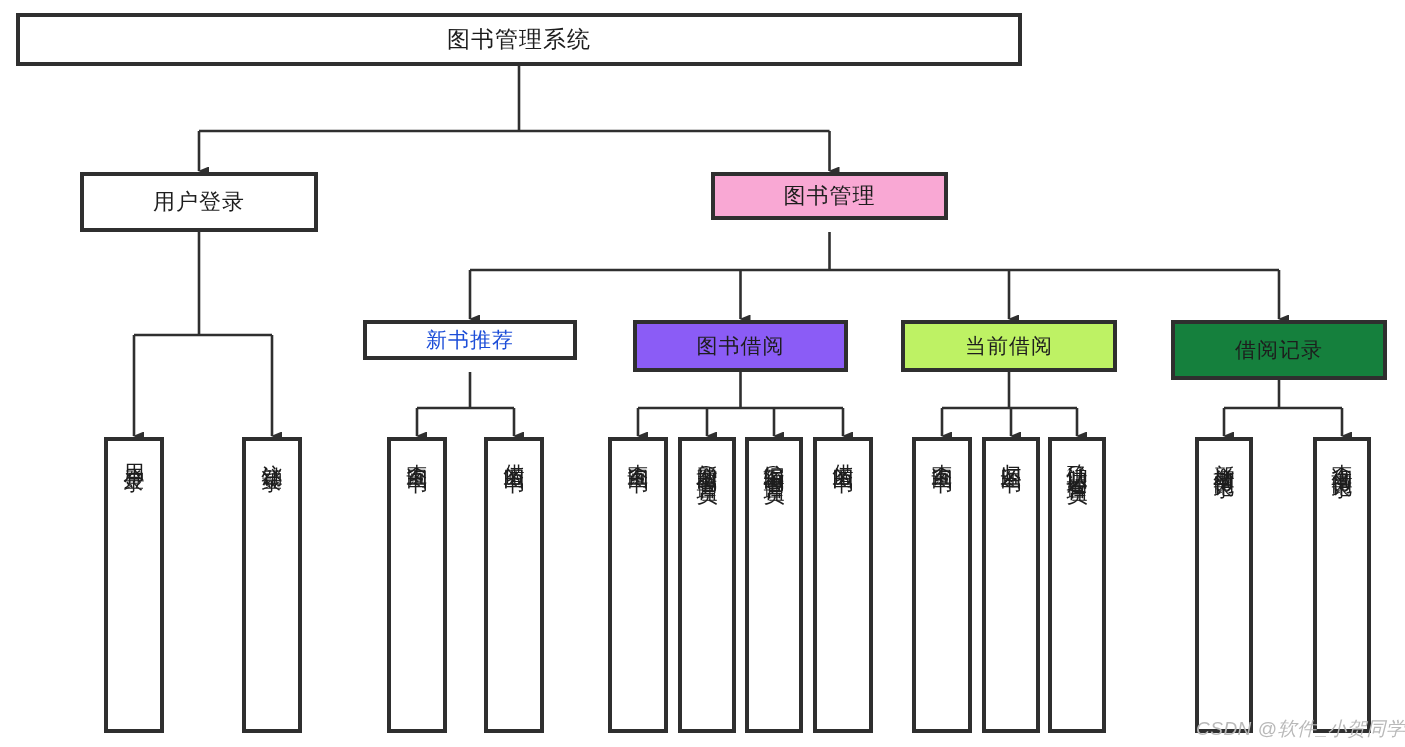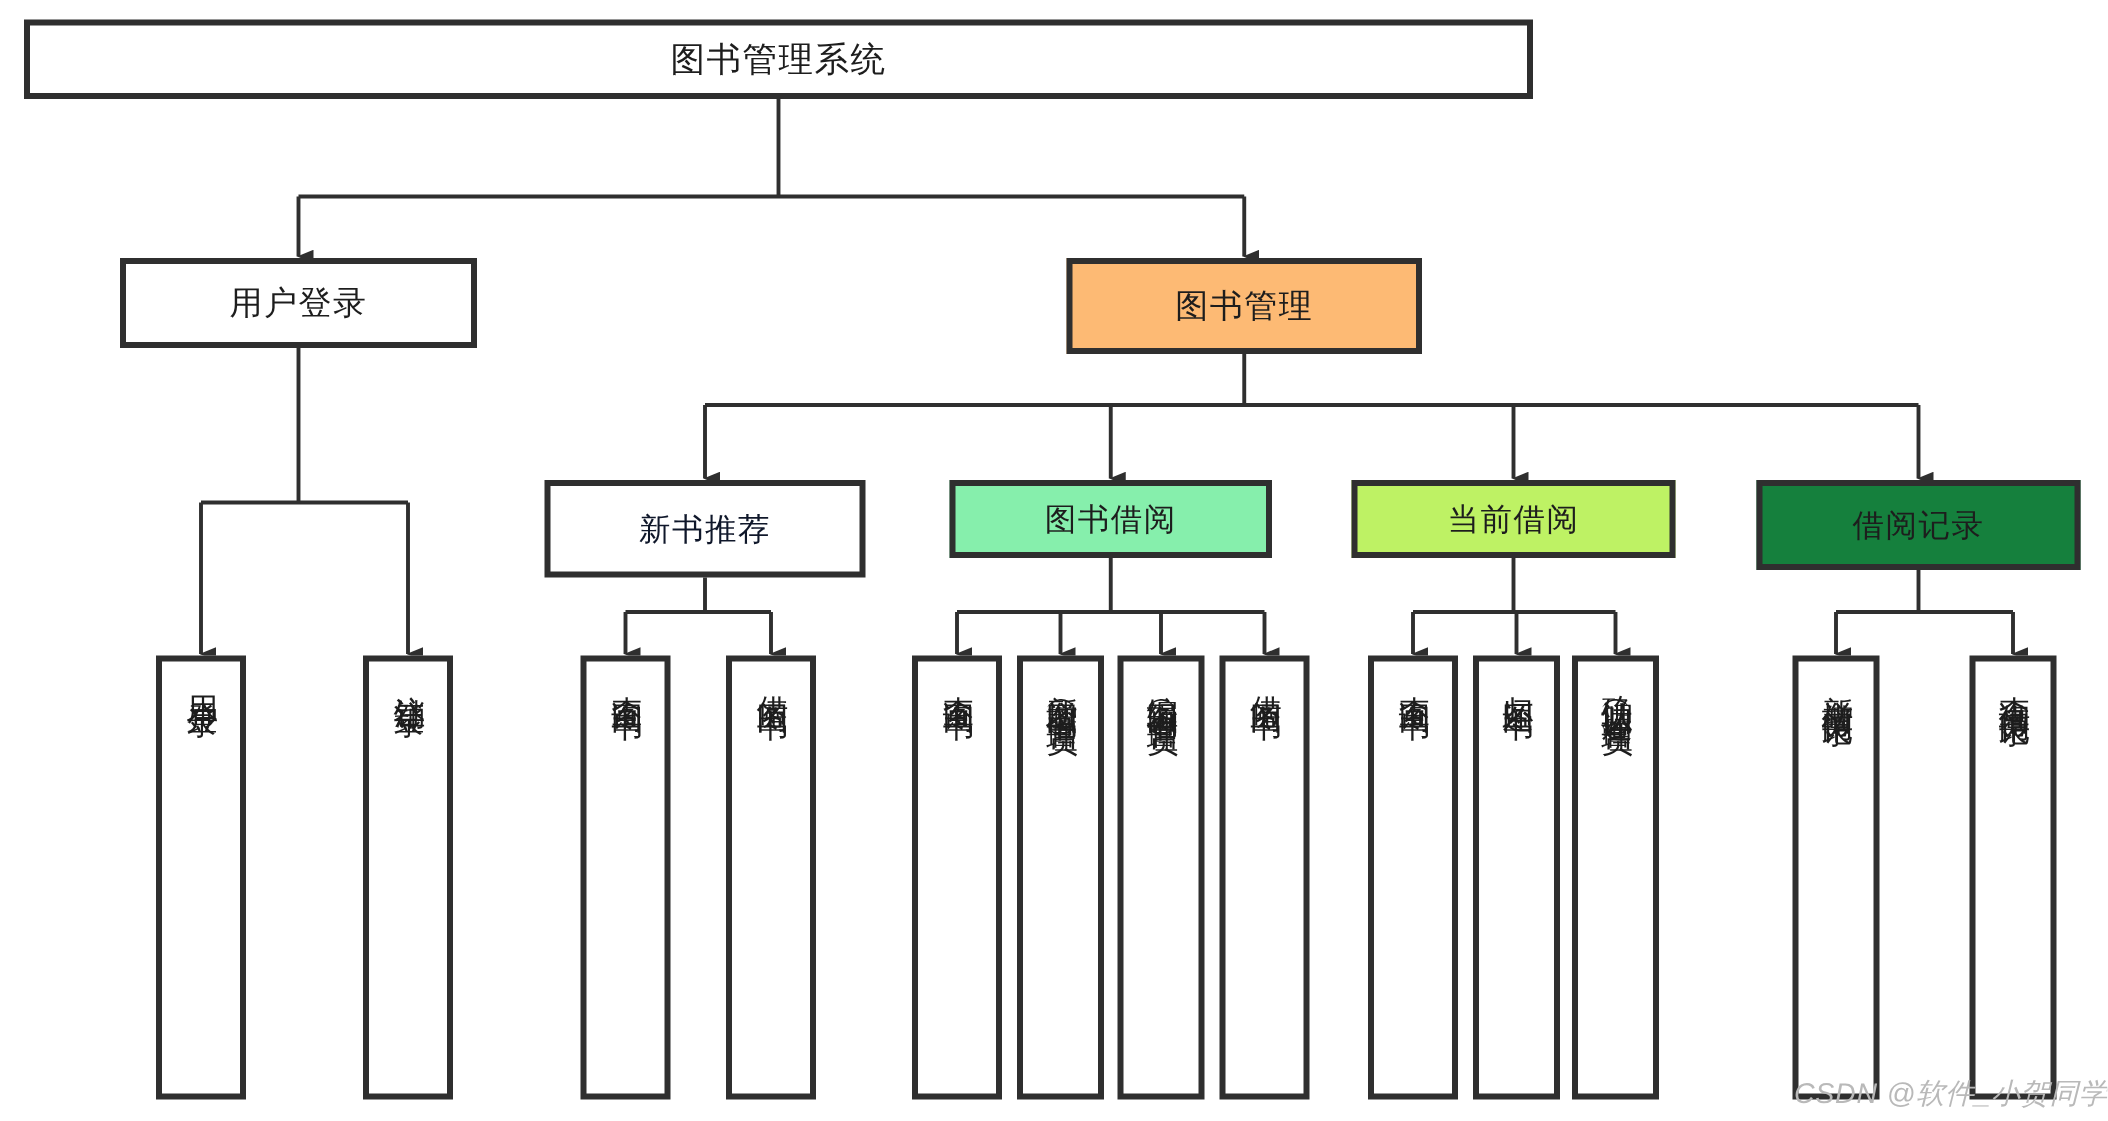--- a/index.html
+++ b/index.html
@@ -112,27 +112,27 @@
       </g>
   </svg>
 
   <div id="node-layer">
       <div class="node lvl-root horizontal" style="left: 16px; top: 13px; width: 1006px; height: 53px; border-color: rgb(47, 47, 47); background: rgb(255, 255, 255); color: rgb(29, 29, 29);">
         <span class="node-label">图书管理系统</span>
       </div>
       <div class="node lvl-2 horizontal" style="left: 80px; top: 172px; width: 238px; height: 60px; border-color: rgb(47, 47, 47); background: rgb(255, 255, 255); color: rgb(29, 29, 29);">
         <span class="node-label">用户登录</span>
       </div>
-      <div class="node lvl-2 horizontal" style="left: 711px; top: 172px; width: 237px; height: 64px; border-color: rgb(47, 47, 47); background: #fdba74; color: rgb(29, 29, 29);">
+      <div class="node lvl-2 horizontal" style="left: 711px; top: 172px; width: 237px; height: 48px; border-color: rgb(47, 47, 47); background: #f9a8d4; color: rgb(29, 29, 29);">
         <span class="node-label">图书管理</span>
       </div>
-      <div class="node lvl-3 horizontal" style="left: 363px; top: 320px; width: 214px; height: 65px; border-color: rgb(47, 47, 47); background: rgb(255, 255, 255); color: #0f172a;">
+      <div class="node lvl-3 horizontal" style="left: 363px; top: 320px; width: 214px; height: 40px; border-color: rgb(47, 47, 47); background: rgb(255, 255, 255); color: #1d4ed8;">
         <span class="node-label">新书推荐</span>
       </div>
-      <div class="node lvl-3 horizontal" style="left: 633px; top: 320px; width: 215px; height: 52px; border-color: rgb(47, 47, 47); background: #86efac; color: rgb(29, 29, 29);">
+      <div class="node lvl-3 horizontal" style="left: 633px; top: 320px; width: 215px; height: 52px; border-color: rgb(47, 47, 47); background: #8b5cf6; color: rgb(29, 29, 29);">
         <span class="node-label">图书借阅</span>
       </div>
       <div class="node lvl-3 horizontal" style="left: 901px; top: 320px; width: 216px; height: 52px; border-color: rgb(47, 47, 47); background: #bef264; color: rgb(29, 29, 29);">
         <span class="node-label">当前借阅</span>
       </div>
       <div class="node lvl-3 horizontal" style="left: 1171px; top: 320px; width: 216px; height: 60px; border-color: rgb(47, 47, 47); background: #15803d; color: rgb(29, 29, 29); text-align: center;">
         <span class="node-label">借阅记录</span>
       </div>
       <div class="node lvl-leaf vertical" style="left: 104px; top: 437px; width: 60px; height: 296px; border-color: rgb(47, 47, 47); background: rgb(255, 255, 255); color: rgb(29, 29, 29);">
         <span class="node-label">用户登录</span>

